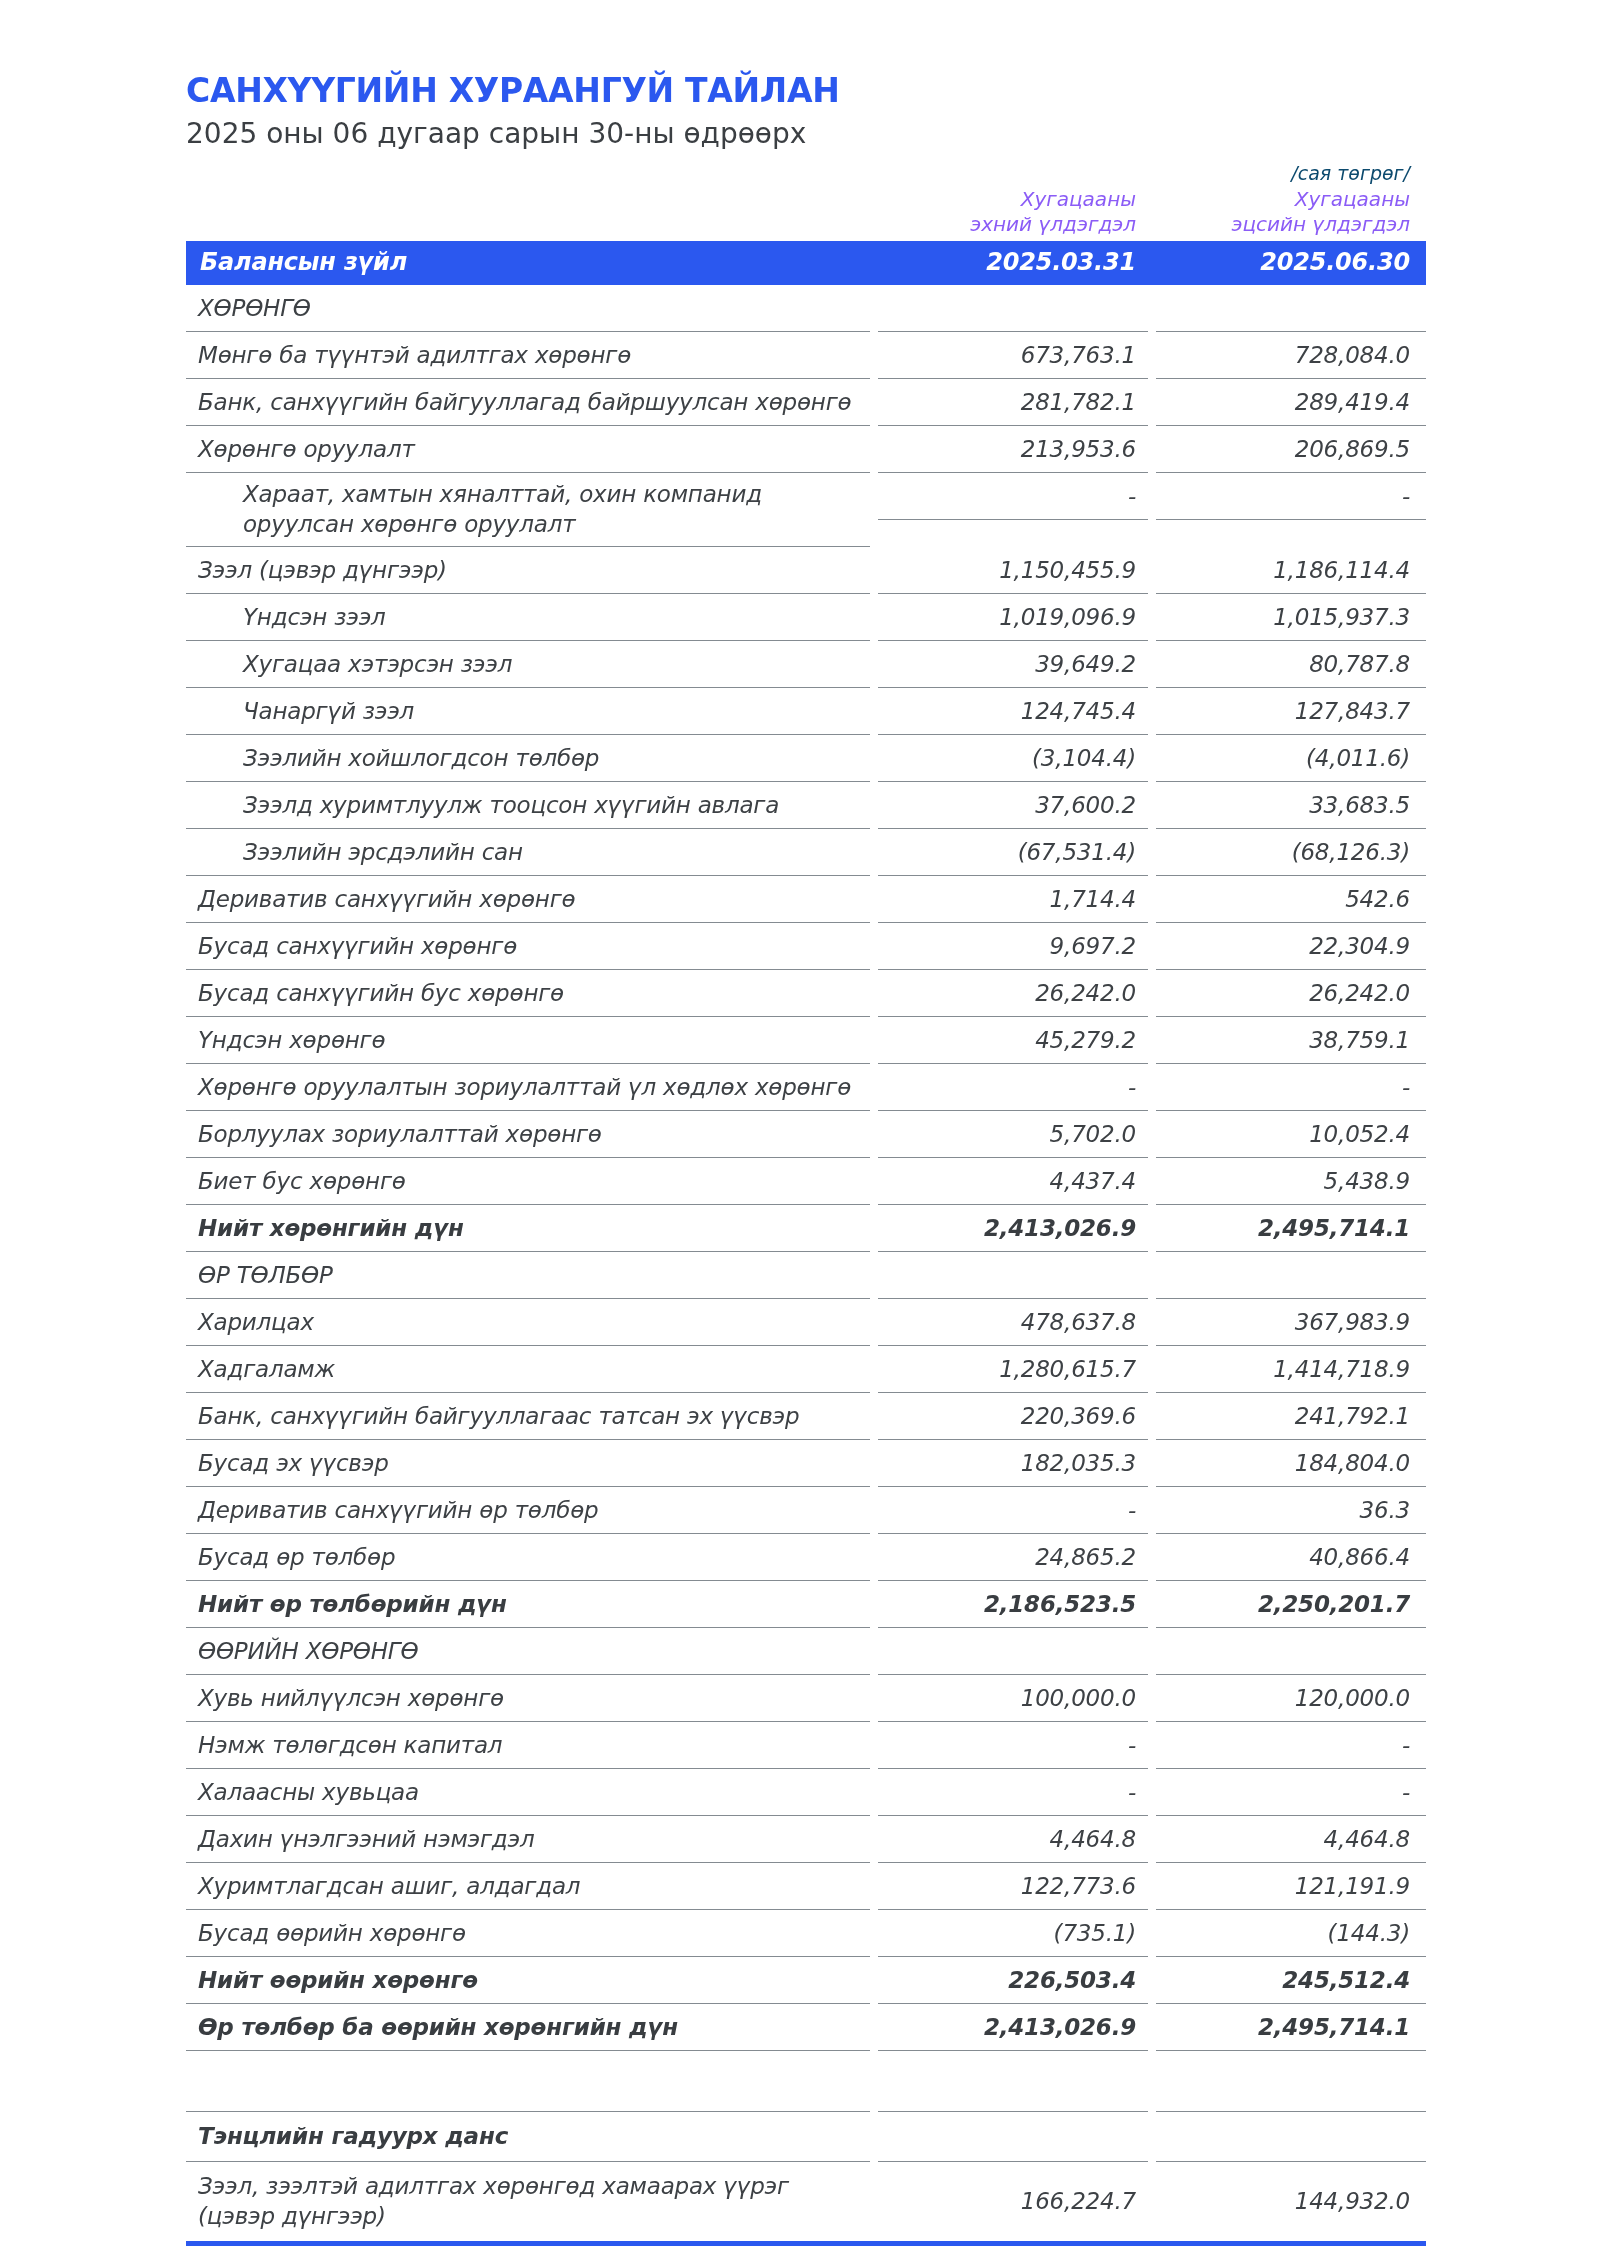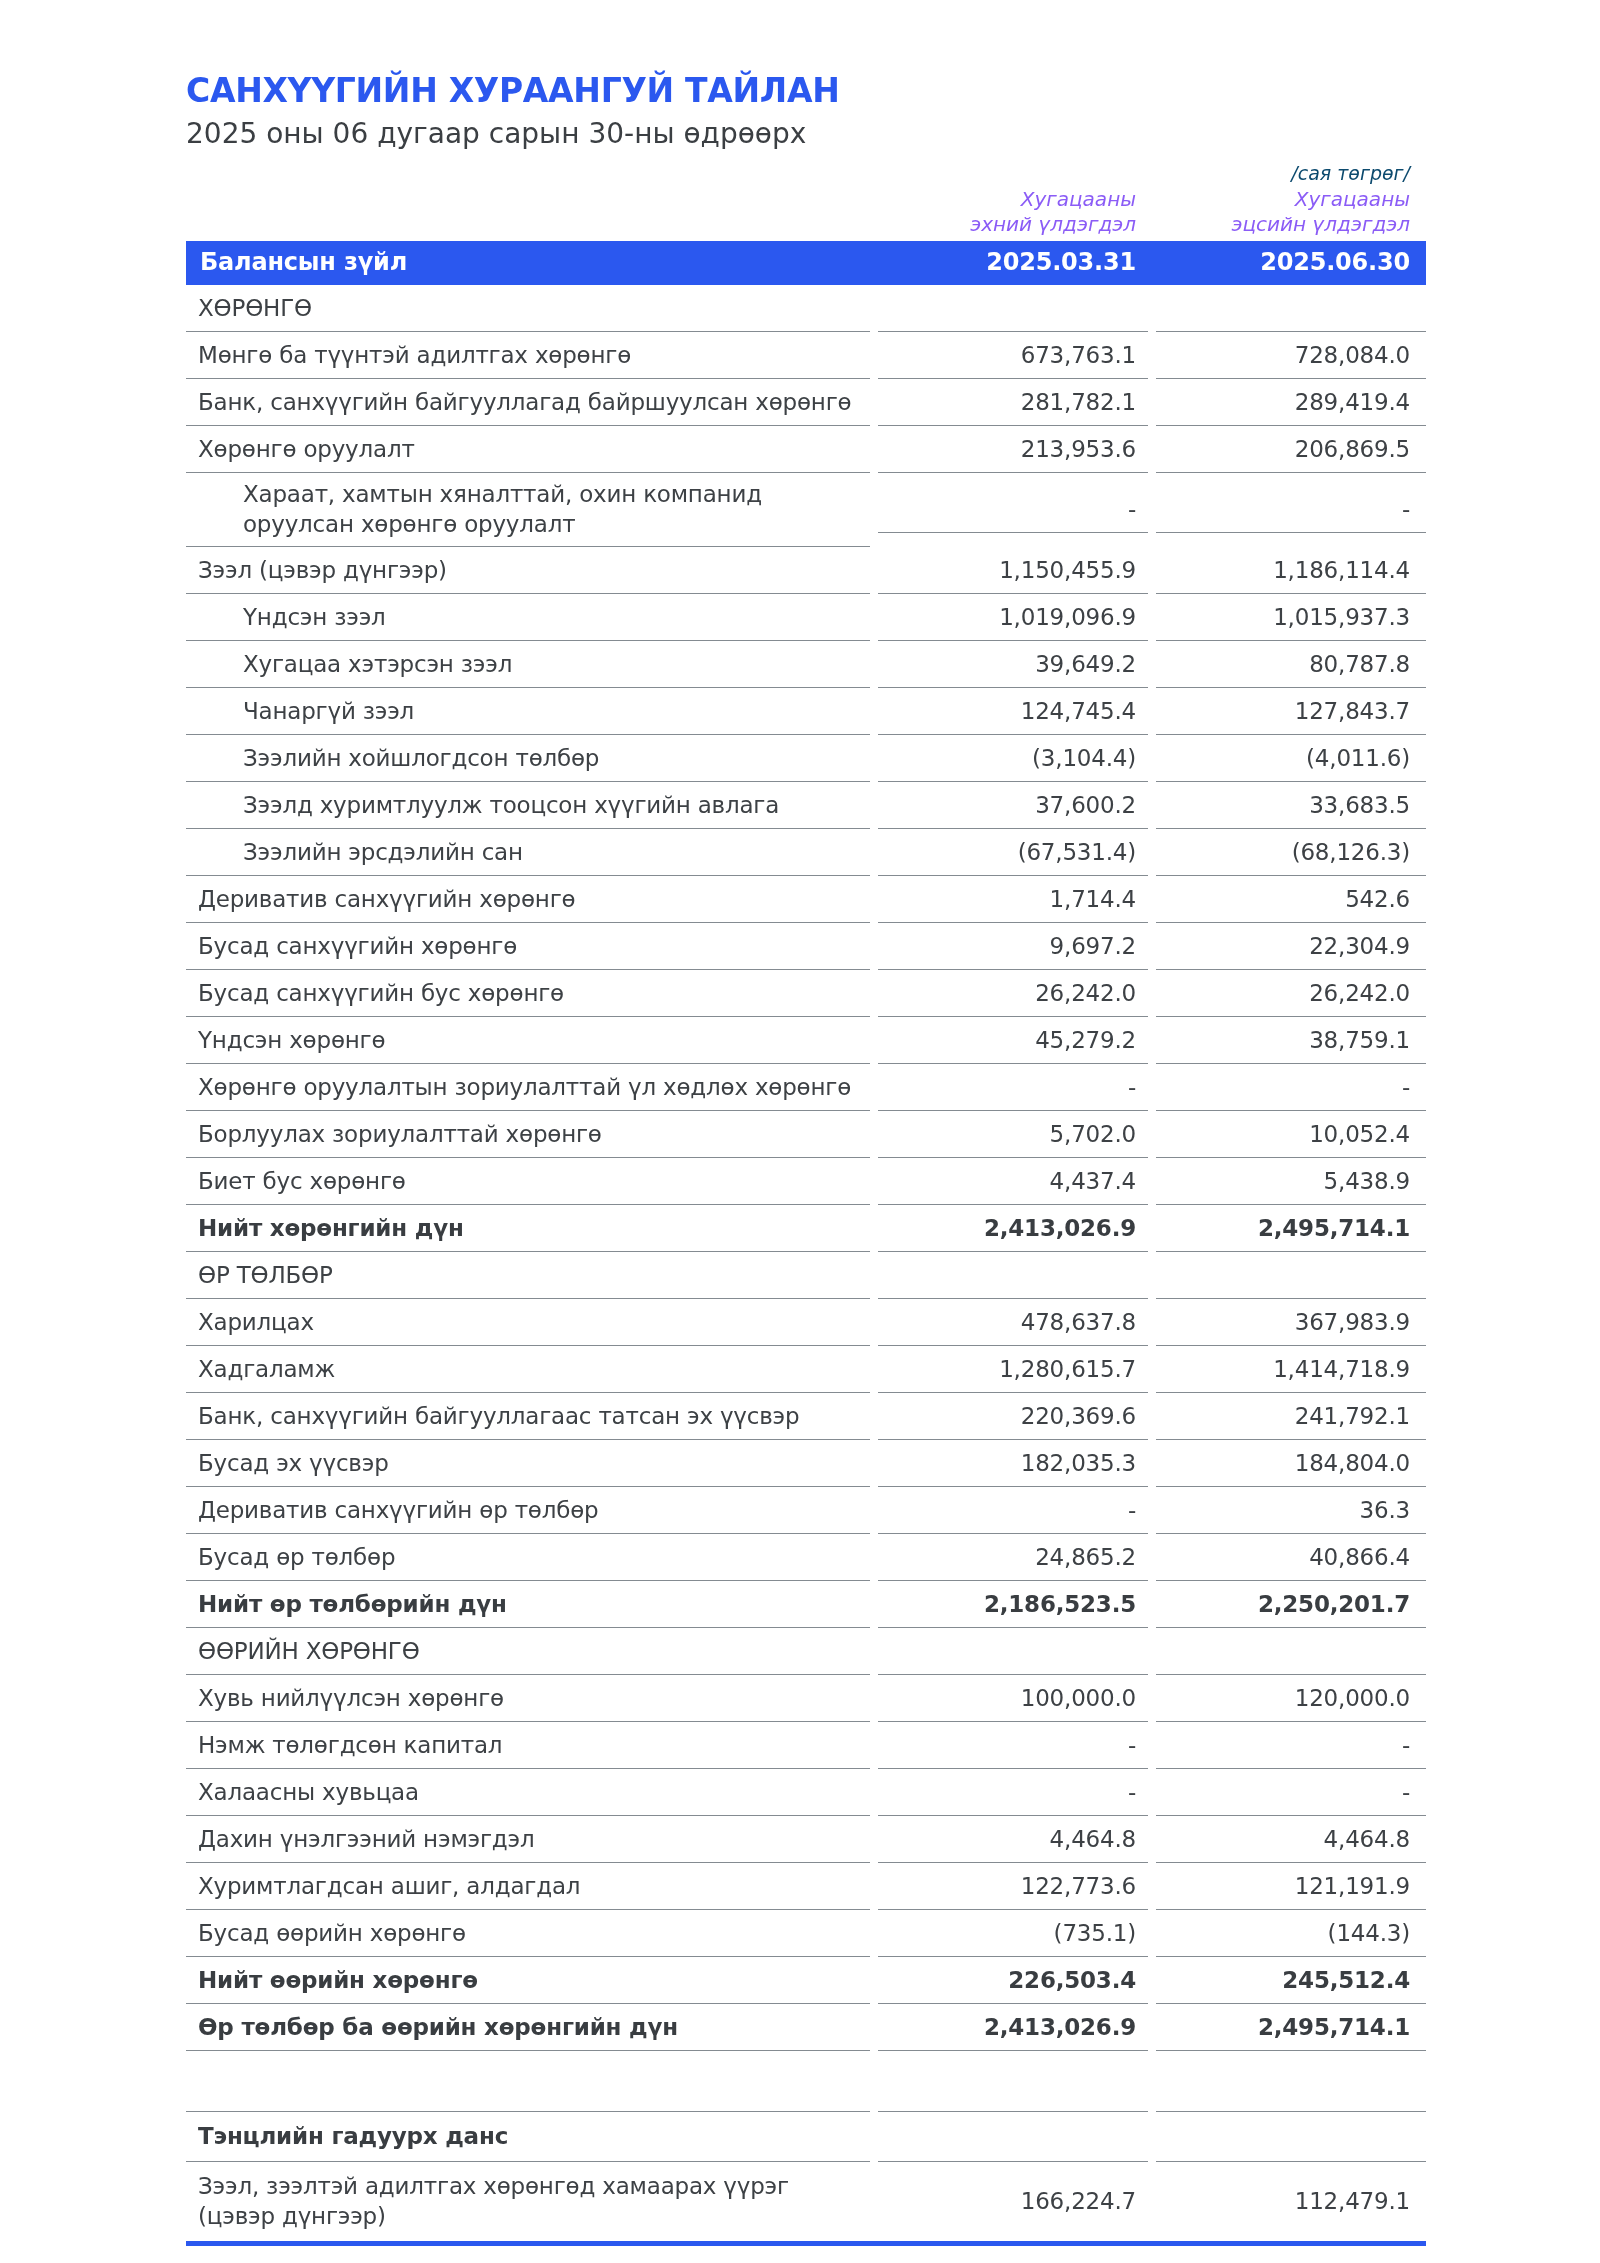--- a/index.html
+++ b/index.html
@@ -60,21 +60,22 @@
     text-align: right;
     white-space: pre-line;
     color: #8b5cf6;
   }
   .col-head.c1 { padding-right: 12px; }
   .col-head.c2 { padding-right: 16px; }
 
   .row {
     display: flex;
     gap: 8px;
-    align-items: center;
+    align-items: flex-start;
+    font-style: italic;
   }
   .cell {
     display: flex;
     align-items: center;
     min-height: 47px;
     border-bottom: 1px solid var(--border);
     font-size: 23px;
     line-height: 1.32;
     letter-spacing: -0.2px;
   }
@@ -335,17 +336,17 @@
   <div class="ob">
     <div class="row ob-head">
       <div class="cell label">Тэнцлийн гадуурх данс</div>
       <div class="cell num c1"></div>
       <div class="cell num c2"></div>
     </div>
     <div id="ob-rows">
         <div class="row ob-item">
           <div class="cell label">Зээл, зээлтэй адилтгах хөрөнгөд хамаарах үүрэг (цэвэр дүнгээр)</div>
           <div class="cell num c1">166,224.7</div>
-          <div class="cell num c2">112,479.1</div>
+          <div class="cell num c2">144,932.0</div>
         </div>
       </div>
   </div>
 </div>
 
 </body></html>

